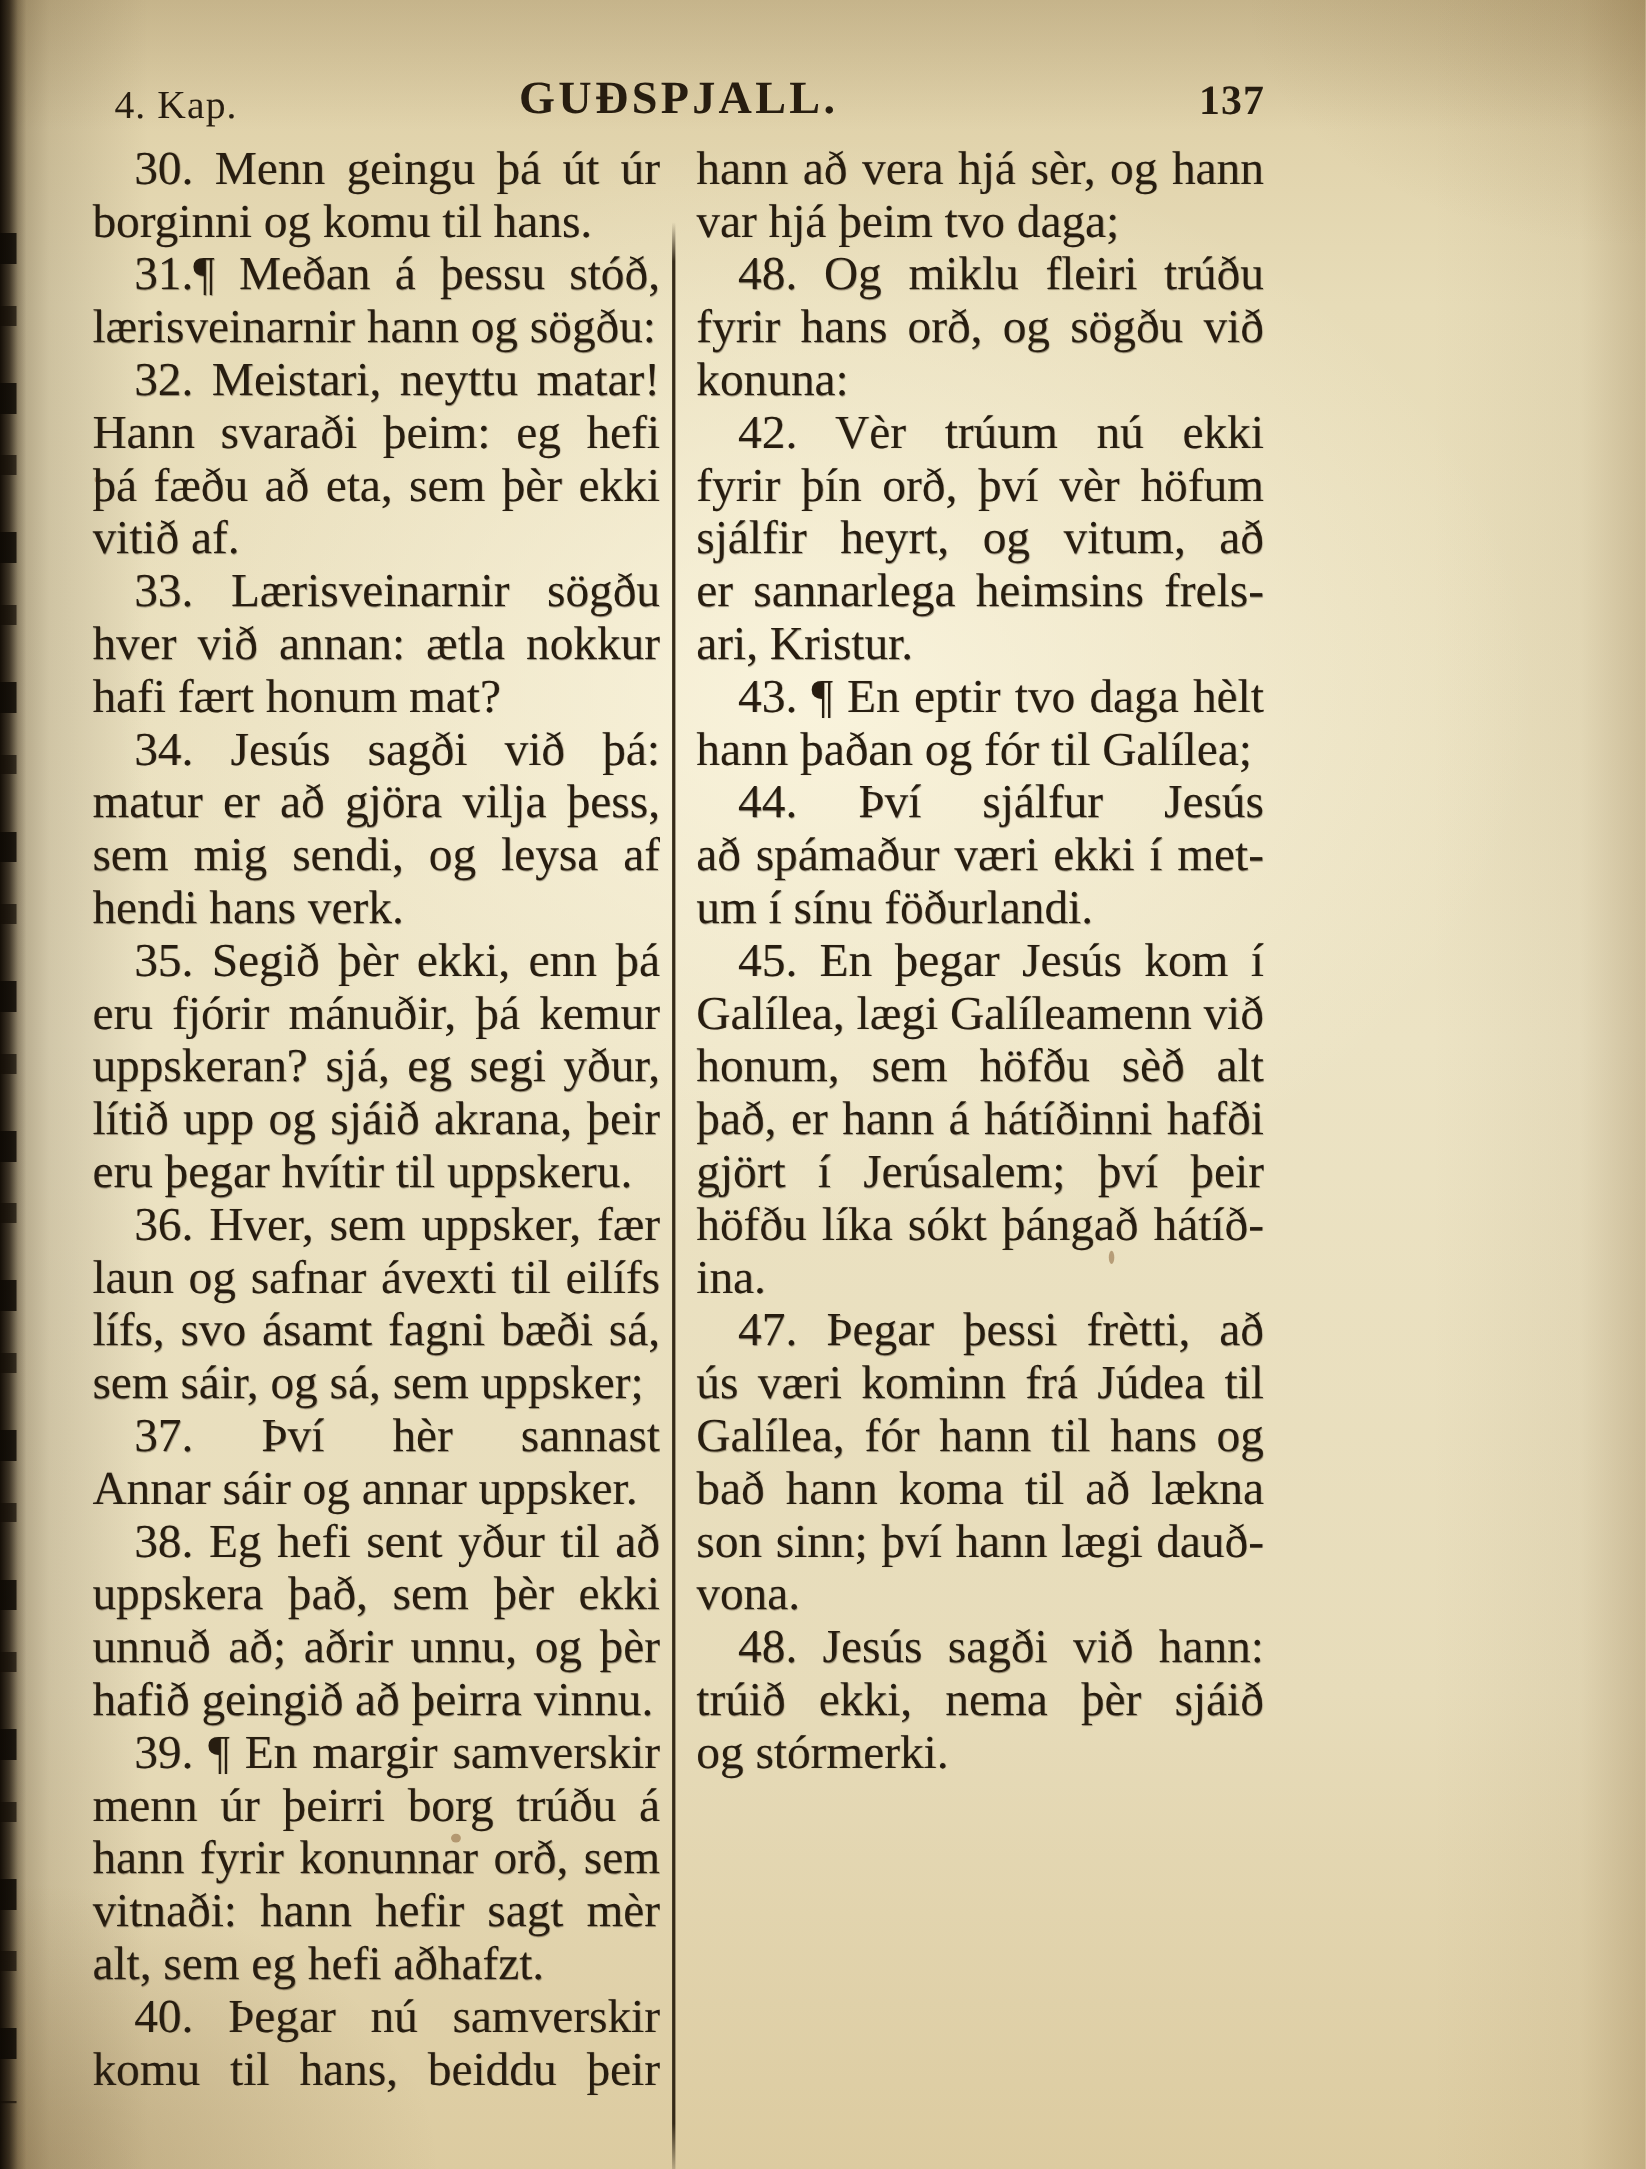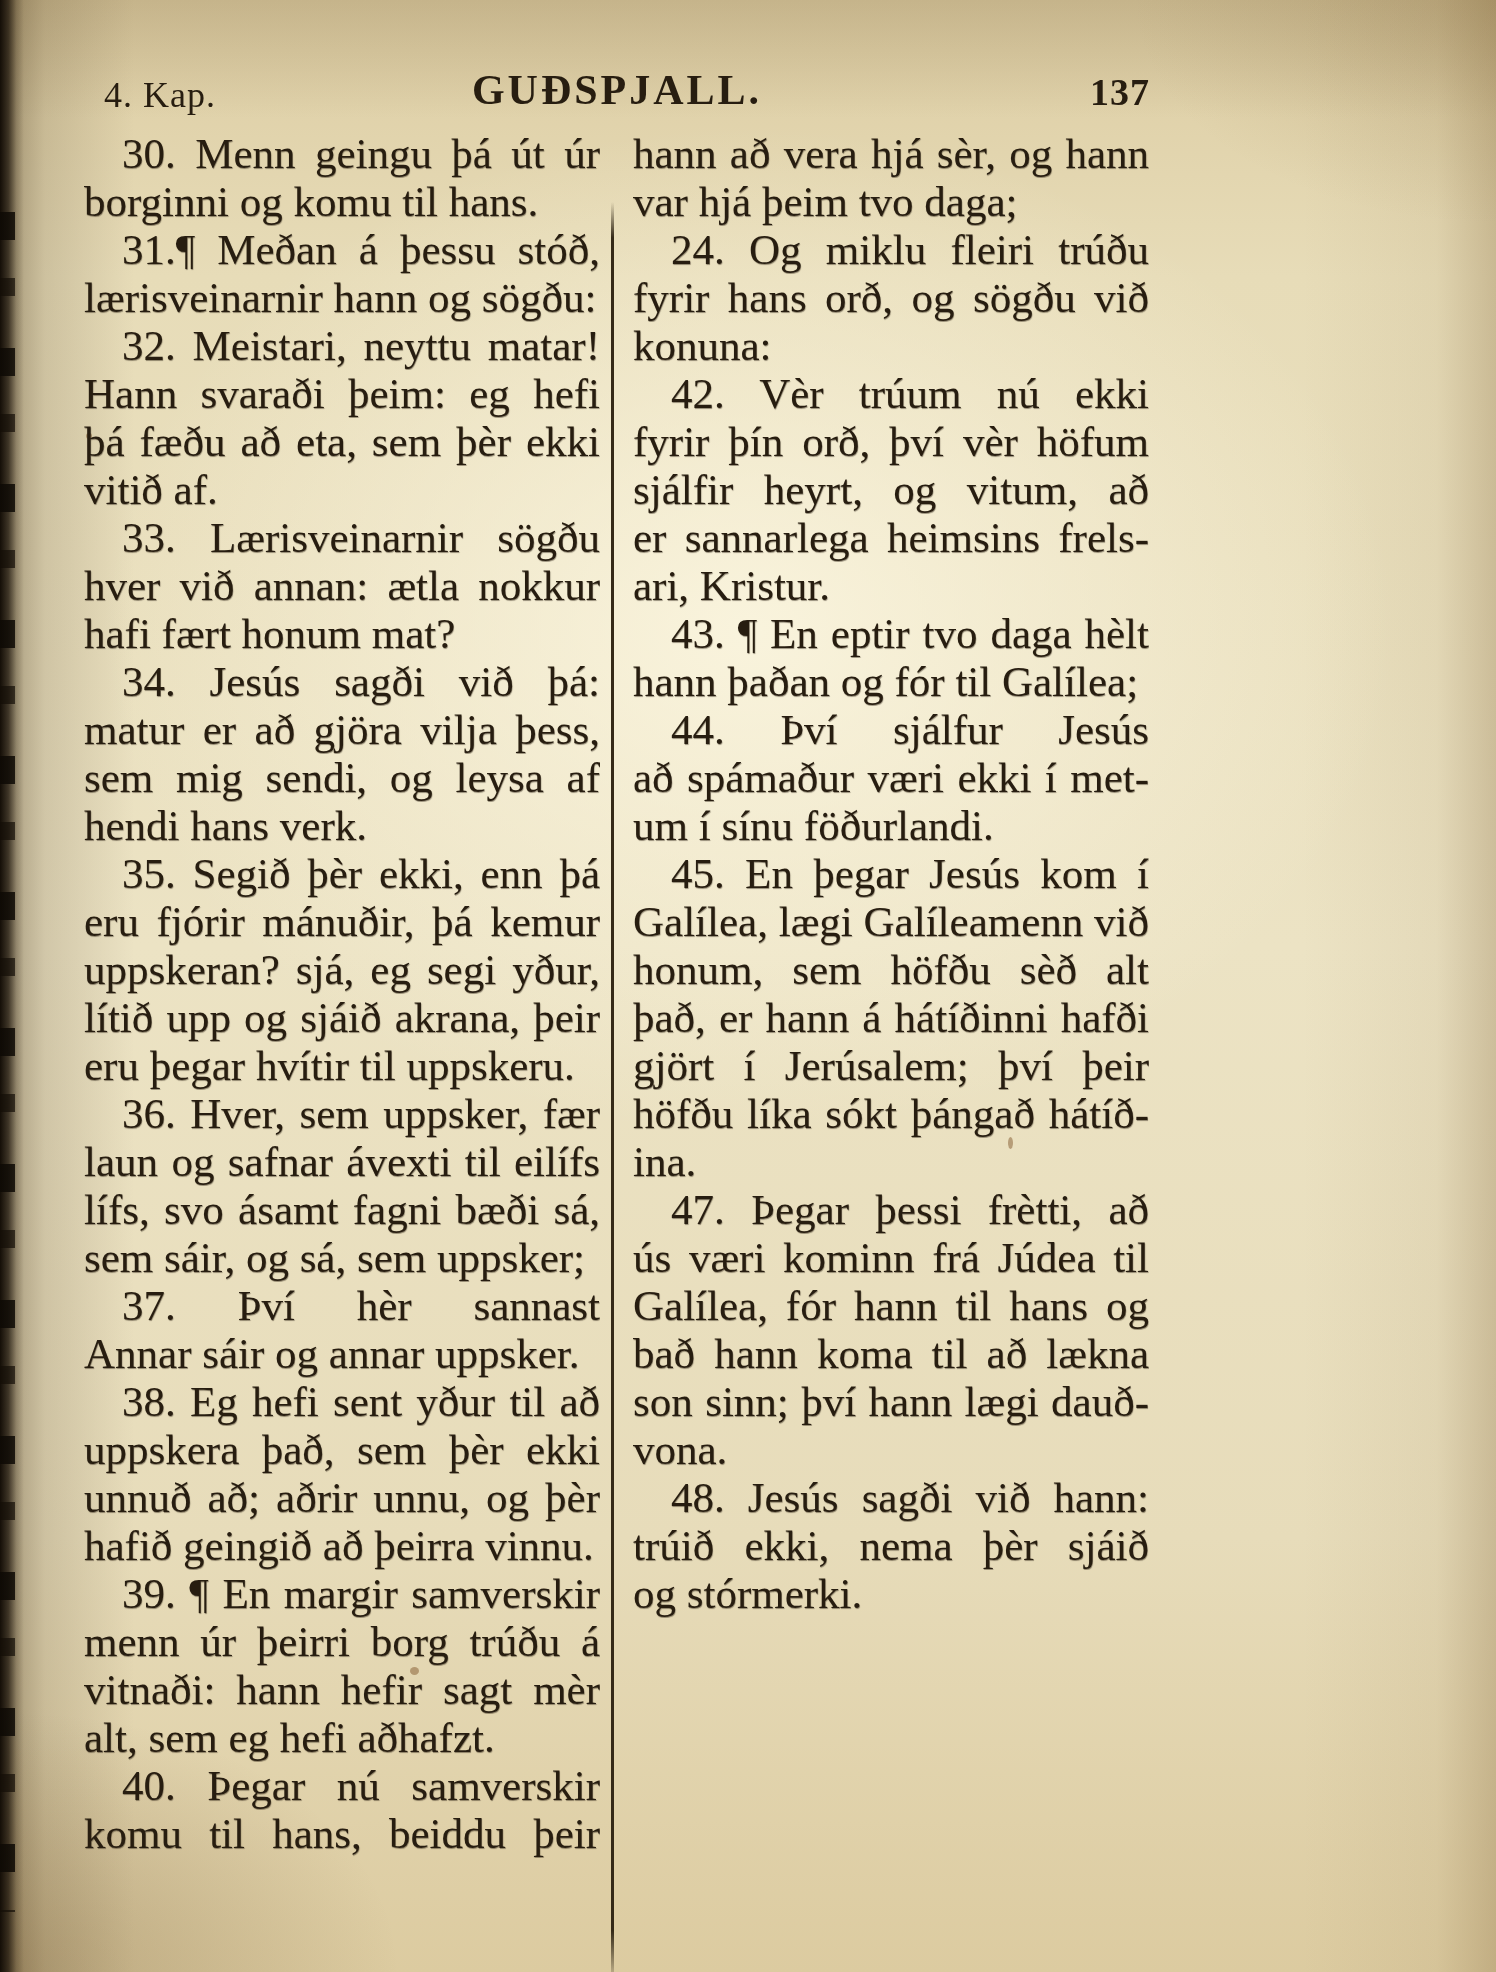--- a/index.html
+++ b/index.html
@@ -134,35 +134,36 @@
             </div>
             <div class="verse">
               <div class="line">38. Eg hefi sent yður til að</div>
               <div class="line">uppskera það, sem þèr ekki</div>
               <div class="line">unnuð að; aðrir unnu, og þèr</div>
               <div class="line">hafið geingið að þeirra vinnu.</div>
             </div>
             <div class="verse">
               <div class="line">39. ¶ En margir samverskir</div>
               <div class="line">menn úr þeirri borg trúðu á</div>
+              <div class="line">hann fyrir konunnar orð, sem</div>
               <div class="line">vitnaði: hann hefir sagt mèr</div>
               <div class="line">alt, sem eg hefi aðhafzt.</div>
             </div>
             <div class="verse cont">
               <div class="line">40. Þegar nú samverskir</div>
               <div class="line">komu til hans, beiddu þeir</div>
             </div>
           </div>
         <div class="col col-right">
             <div class="verse noindent">
               <div class="line">hann að vera hjá sèr, og hann</div>
               <div class="line">var hjá þeim tvo daga;</div>
             </div>
             <div class="verse">
-              <div class="line">24. Og miklu fleiri trúðu</div>
+              <div class="line">48. Og miklu fleiri trúðu</div>
               <div class="line">fyrir hans orð, og sögðu við</div>
               <div class="line">konuna:</div>
             </div>
             <div class="verse">
               <div class="line">42. Vèr trúum nú ekki framar</div>
               <div class="line">fyrir þín orð, því vèr höfum</div>
               <div class="line">sjálfir heyrt, og vitum, að þessi</div>
               <div class="line">er sannarlega heimsins frels-</div>
               <div class="line">ari, Kristur.</div>
             </div>

